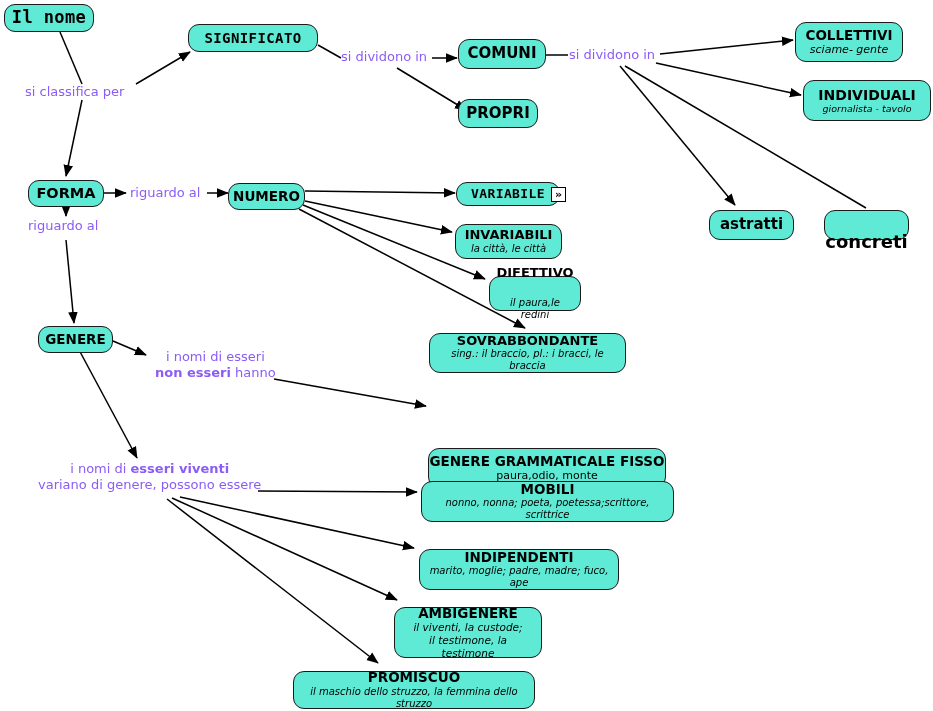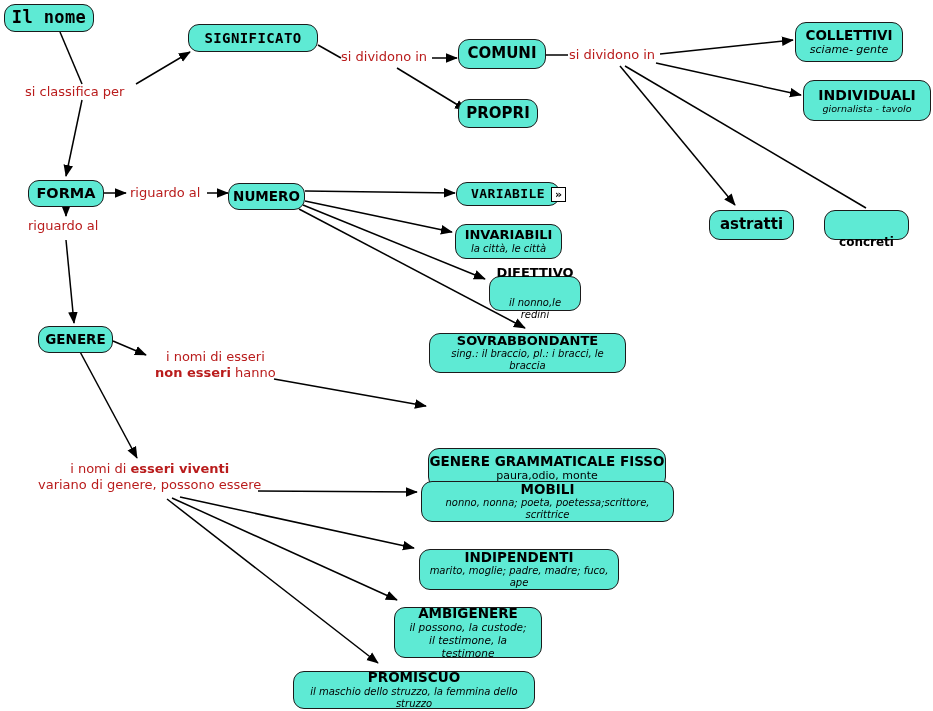--- a/index.html
+++ b/index.html
@@ -25,21 +25,21 @@
     padding:2px 8px;
   }
   .node .ttl{font-weight:bold;line-height:1.15;white-space:nowrap;}
   .node .sub{font-style:italic;line-height:1.2;}
   .node.mono .ttl{font-family:"DejaVu Sans Mono","Liberation Mono",monospace;letter-spacing:.4px;}
   .node.plain-sub .sub{font-style:normal;}
 
   
   .lbl{
     position:absolute;
-    color:#b91c1c;
+    color:#8b5cf6;
     line-height:1.25;
     white-space:nowrap;
     background:transparent;
   }
   .lbl b{font-weight:bold;}
   .lbl.center{text-align:center;}
 
   
   .reslink{
     position:absolute;
@@ -137,21 +137,21 @@
   <div class="node" style="left:803px;top:80px;width:128px;height:41px;">
     <span class="ttl" style="font-size:14px;">INDIVIDUALI</span>
     <span class="sub" style="font-size:9.5px;">giornalista - tavolo</span>
   </div>
 
   <div class="node" style="left:709px;top:210px;width:85px;height:30px;">
     <span class="ttl" style="font-size:15px;">astratti</span>
   </div>
 
   <div class="node" style="left:824px;top:210px;width:85px;height:30px;">
-    <span class="ttl" style="font-size:12px;margin-top:35px;">concreti</span>
+    <span class="ttl" style="font-size:18px;margin-top:35px;">concreti</span>
   </div>
 
   <div class="node" style="left:28px;top:180px;width:76px;height:27px;">
     <span class="ttl" style="font-size:14.5px;">FORMA</span>
   </div>
 
   <div class="node" style="left:228px;top:183px;width:77px;height:27px;">
     <span class="ttl" style="font-size:13.5px;">NUMERO</span>
   </div>
 
@@ -162,21 +162,21 @@
     <span>»</span>
   </div>
 
   <div class="node" style="left:455px;top:224px;width:107px;height:35px;">
     <span class="ttl" style="font-size:13px;">INVARIABILI</span>
     <span class="sub" style="font-size:10px;">la città, le città</span>
   </div>
 
   <div class="node" style="left:489px;top:276px;width:92px;height:35px;gap:16px;">
     <span class="ttl" style="font-size:13px;">DIFETTIVO</span>
-    <span class="sub" style="font-size:10px;">il nonno,le redini</span>
+    <span class="sub" style="font-size:10px;">il paura,le redini</span>
   </div>
 
   <div class="node" style="left:429px;top:333px;width:197px;height:40px;">
     <span class="ttl" style="font-size:13px;">SOVRABBONDANTE</span>
     <span class="sub" style="font-size:10px;">sing.: il braccio, pl.: i bracci, le braccia</span>
   </div>
 
   <div class="node" style="left:38px;top:326px;width:75px;height:27px;">
     <span class="ttl" style="font-size:13.5px;">GENERE</span>
   </div>
@@ -191,21 +191,21 @@
     <span class="sub" style="font-size:10px;">nonno, nonna; poeta, poetessa;scrittore, scrittrice</span>
   </div>
 
   <div class="node" style="left:419px;top:549px;width:200px;height:41px;">
     <span class="ttl" style="font-size:13.5px;">INDIPENDENTI</span>
     <span class="sub" style="font-size:10px;">marito, moglie; padre, madre; fuco, ape</span>
   </div>
 
   <div class="node" style="left:394px;top:607px;width:148px;height:51px;">
     <span class="ttl" style="font-size:13.5px;">AMBIGENERE</span>
-    <span class="sub" style="font-size:10.5px;">il possono, la custode;</span>
+    <span class="sub" style="font-size:10.5px;">il viventi, la custode;</span>
     <span class="sub" style="font-size:10.5px;">il testimone, la testimone</span>
   </div>
 
   <div class="node" style="left:293px;top:671px;width:242px;height:38px;">
     <span class="ttl" style="font-size:13.5px;">PROMISCUO</span>
     <span class="sub" style="font-size:10px;">il maschio dello struzzo, la femmina dello struzzo</span>
   </div>
 
   <div class="lbl" style="left:25px;top:84px;font-size:13px;">
     <span>si classifica per</span>

